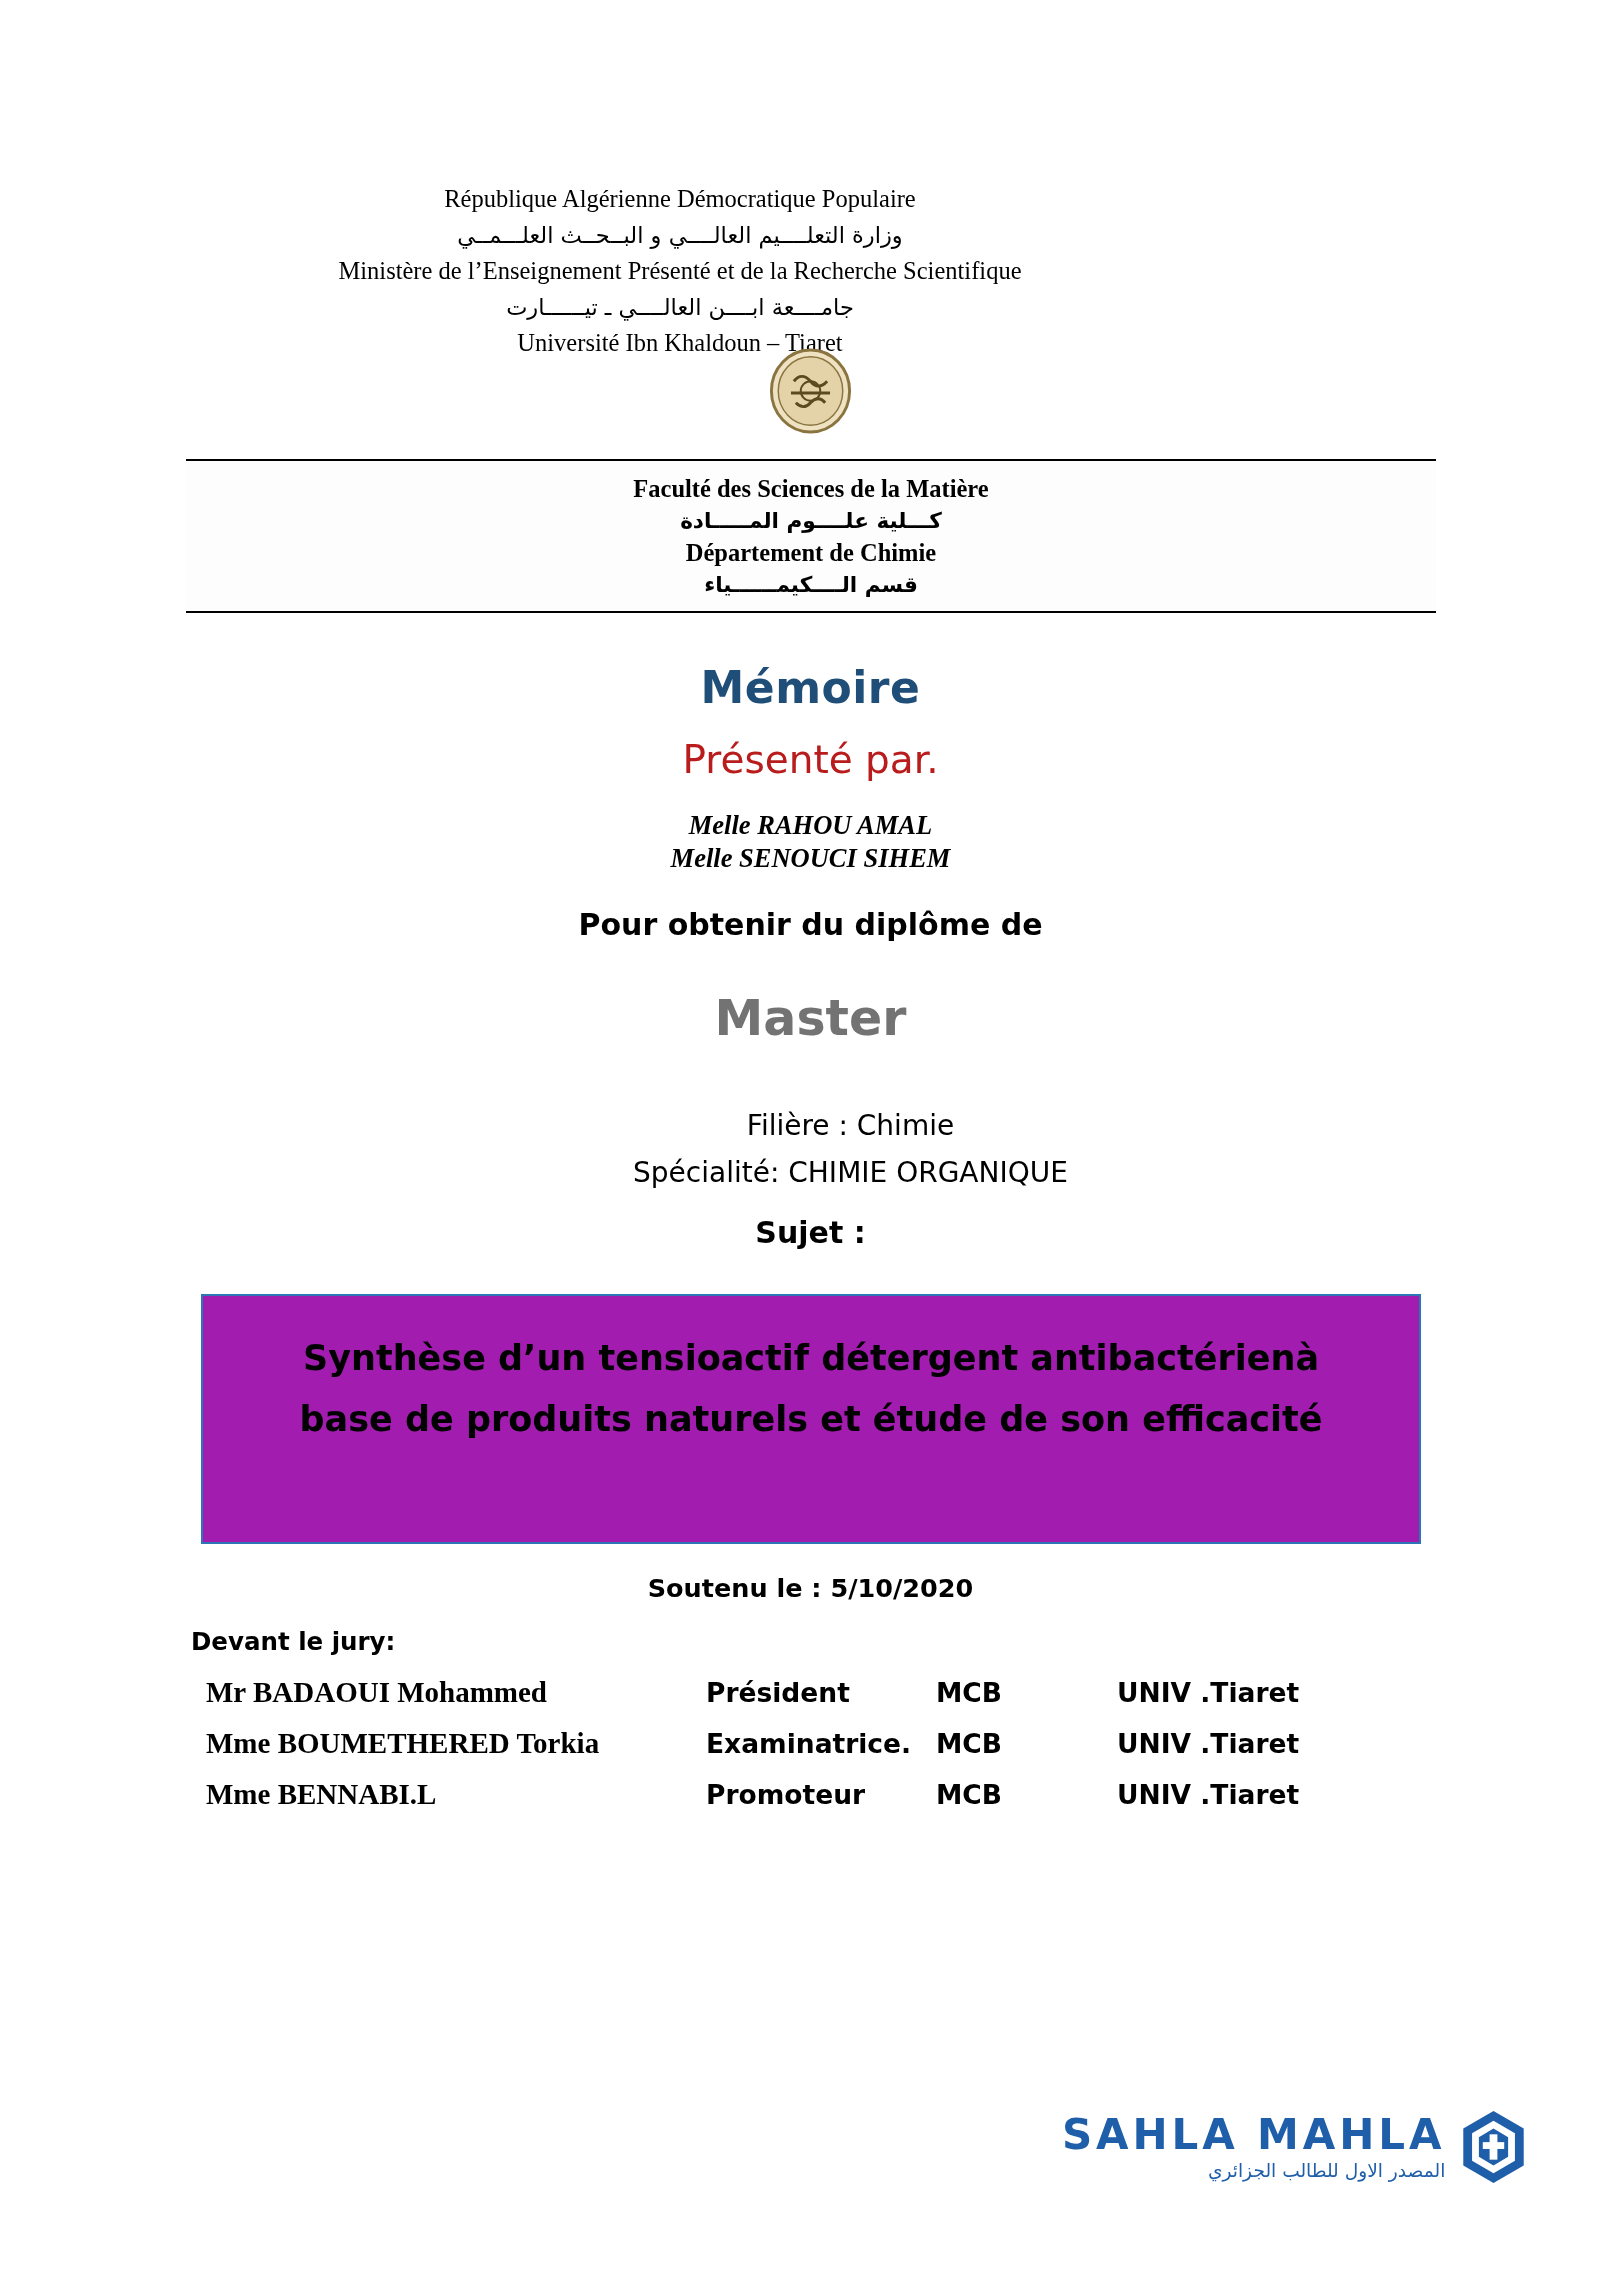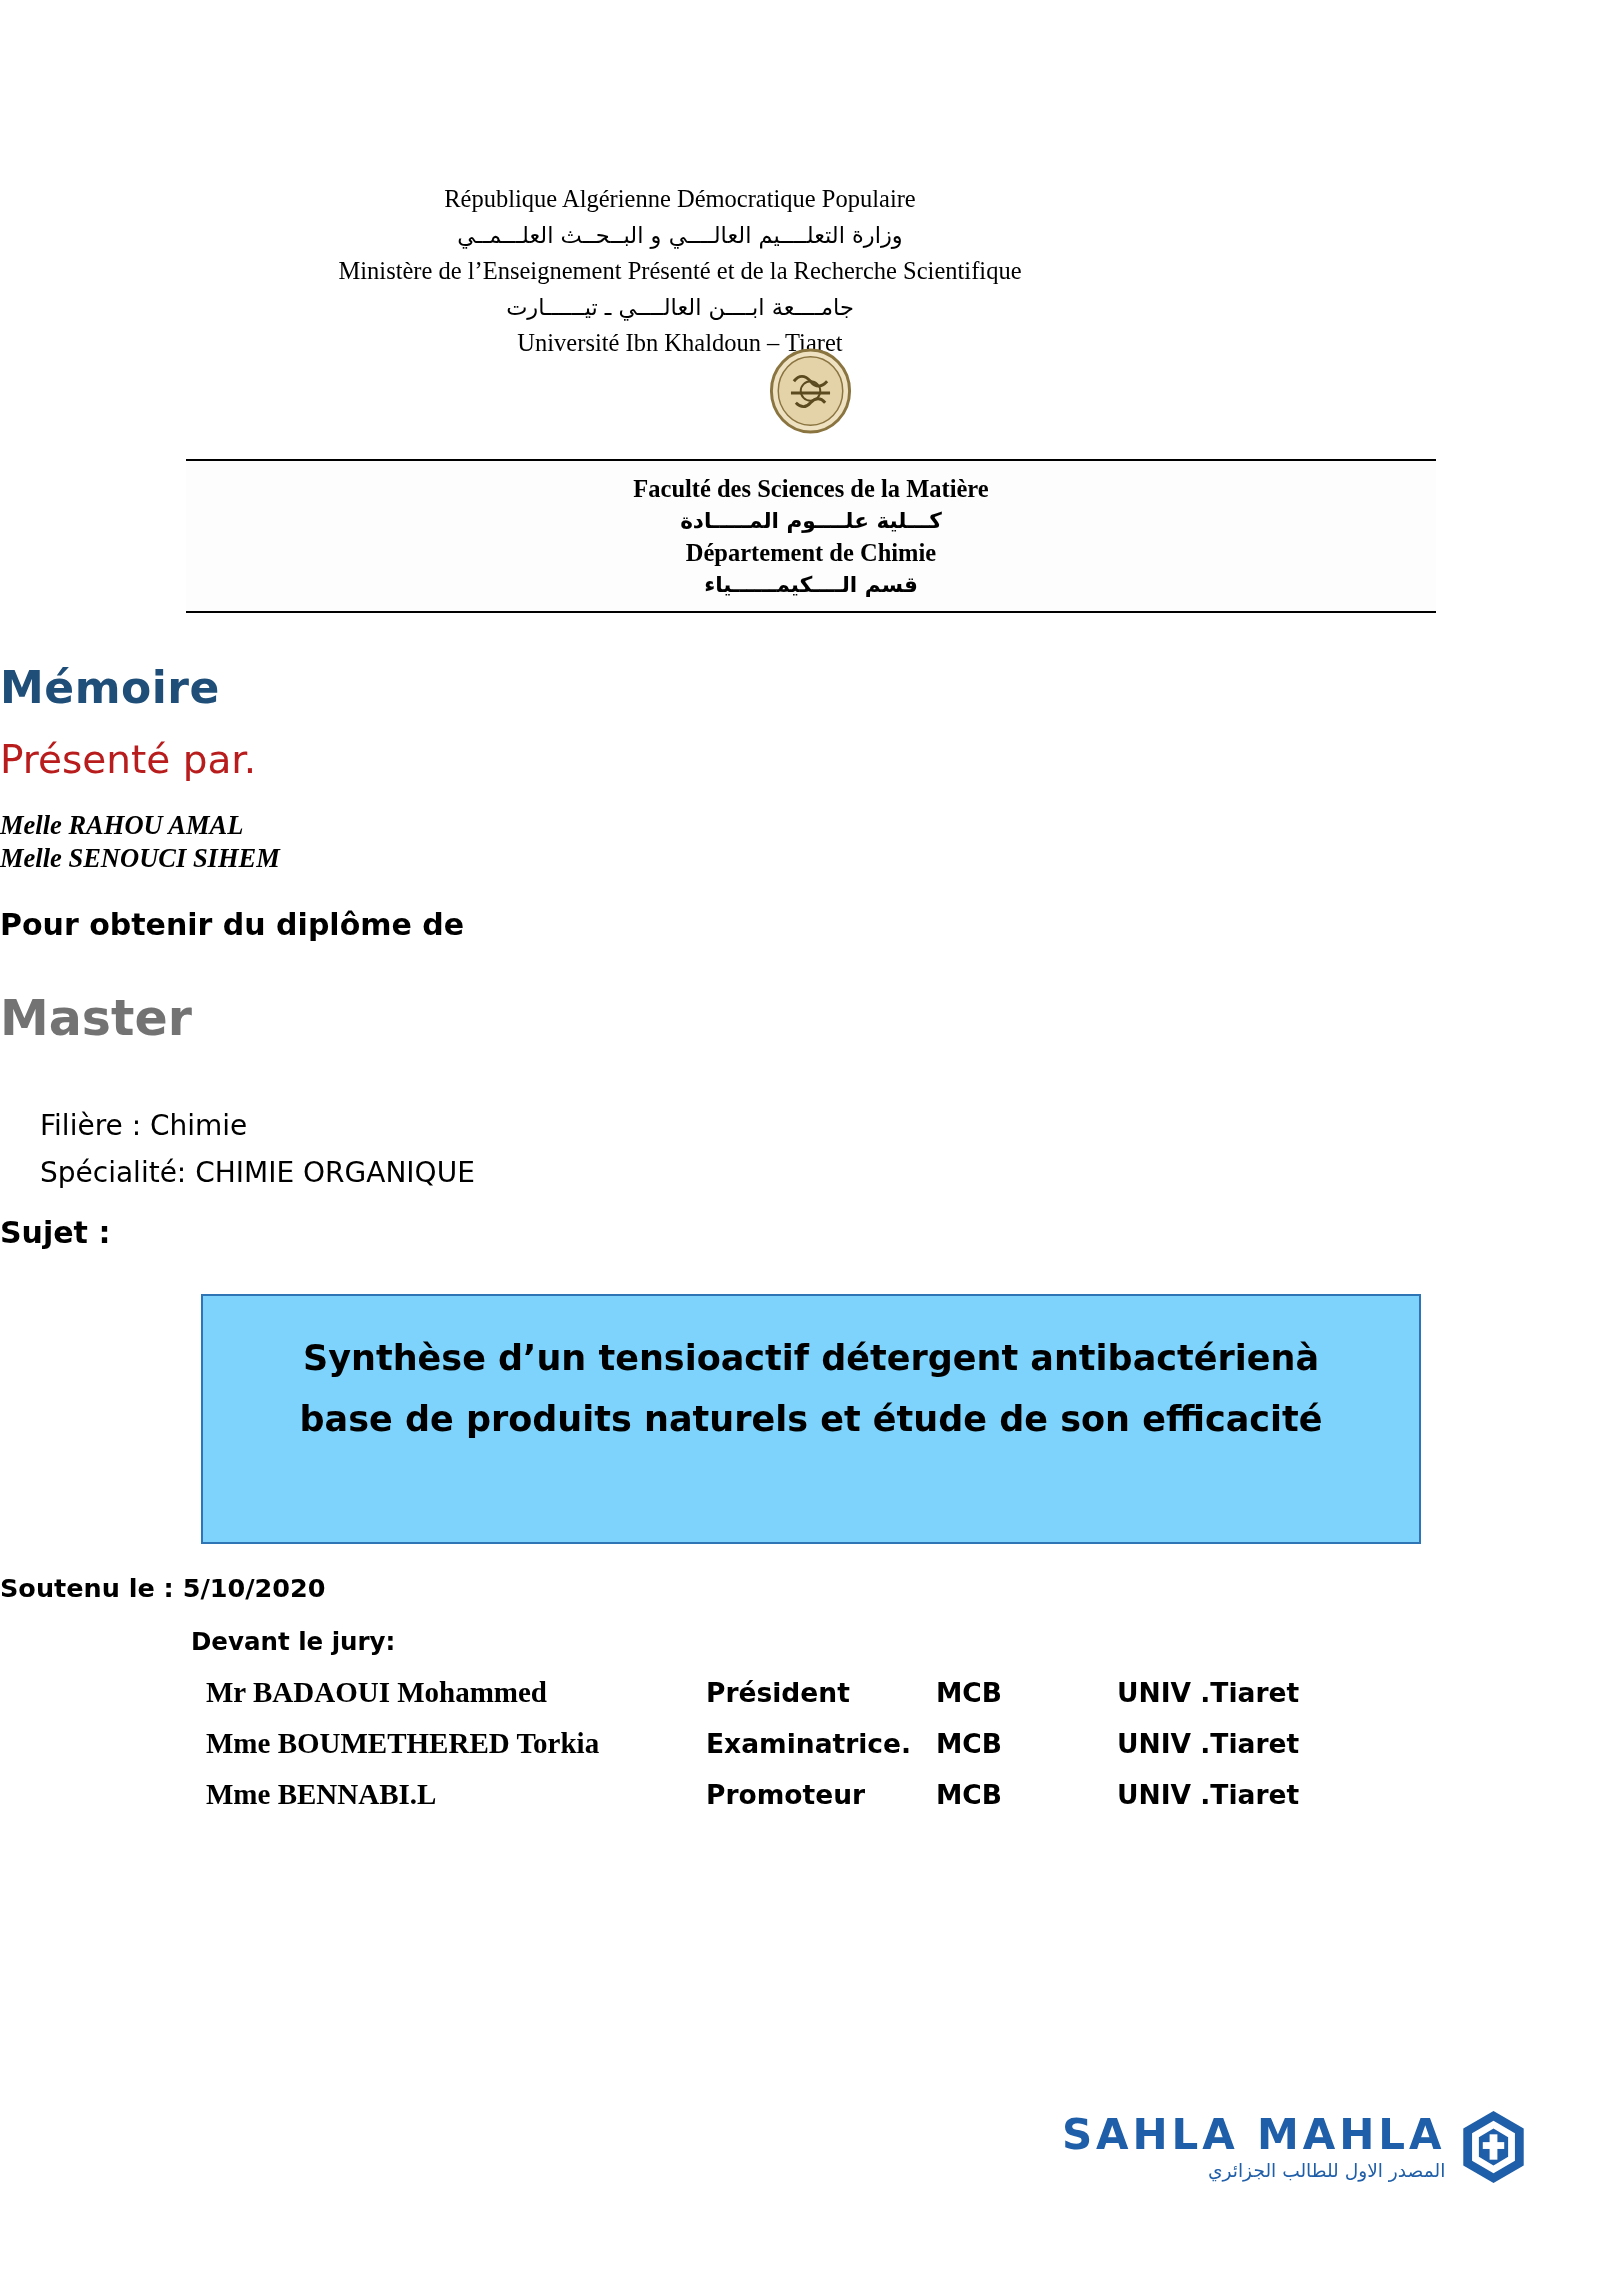--- a/index.html
+++ b/index.html
@@ -80,21 +80,21 @@
   }
   .faculty-box .ar {
     font-family: "DejaVu Sans", sans-serif;
     font-weight: bold;
     font-size: 21.6px;
     line-height: 32px;
     direction: rtl;
   }
 
   
-  .center { width: 1621px; position: absolute; left: 0; }
+  .center { text-align: center; width: 1621px; position: absolute; left: 0; }
 
   .memoire {
     top: 662px;
     font-family: "DejaVu Sans", sans-serif;
     font-weight: bold;
     font-size: 44px;
     color: #1F4E79;
     letter-spacing: 0.5px;
   }
   .presente {
@@ -141,21 +141,21 @@
 
   
   .title-box {
     position: absolute;
     left: 201px;
     top: 1294px;
     width: 1220px;
     height: 250px;
     border: 2.9px solid #2E75B6;
     box-sizing: border-box;
-    background: #7dd3fc;
+    background: #a21caf;
   }
   .title-box .t {
     font-family: "DejaVu Sans", sans-serif;
     font-weight: bold;
     font-size: 35px;
     line-height: 61px;
     text-align: center;
     padding-top: 32px;
     color: #000;
   }

